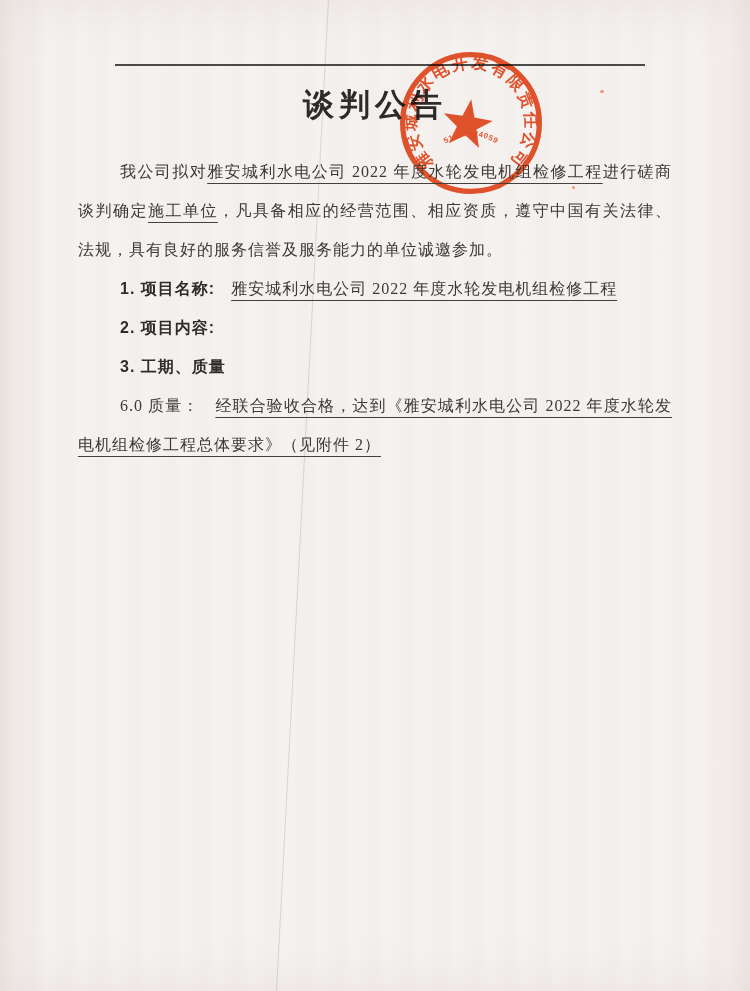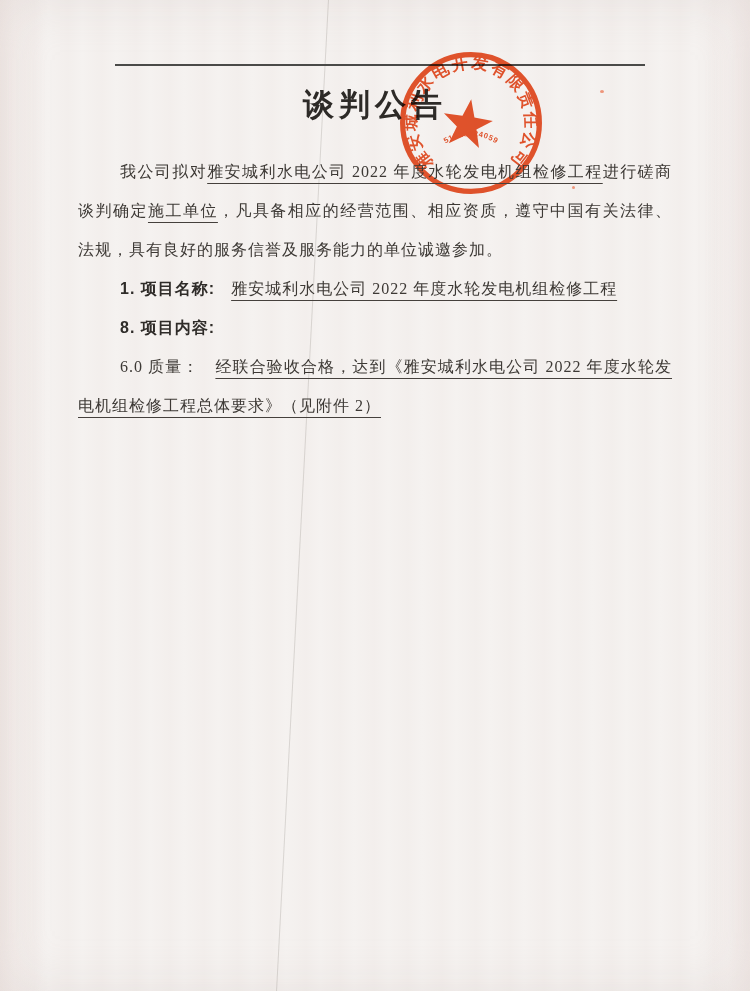--- a/index.html
+++ b/index.html
@@ -85,23 +85,24 @@
       <textPath href="#arcBot" startOffset="50%" text-anchor="middle">51025024059</textPath>
     </text>
   </svg>
 
   <div class="content">
 
     <p class="indent"><span>我公司拟对</span><span class="u">雅安城利水电公司 2022 年度水轮发电机组检修工程</span><span>进行磋商谈判确定</span><span class="u">施工单位</span><span>，凡具备相应的经营范围、相应资质，遵守中国有关法律、法规，具有良好的服务信誉及服务能力的单位诚邀参加。</span></p>
 
     <p class="indent"><span class="hd">1. 项目名称:</span><span class="gap-sm"></span><span class="u">雅安城利水电公司 2022 年度水轮发电机组检修工程</span></p>
 
-    <p class="indent hd">8. 项目内容:</p>
+    <p class="indent hd">2. 项目内容:</p>
 
 
 
+    <p class="indent hd">3. 工期、质量</p>
 
 
     <p class="indent"><span>6.0 质量：</span><span class="gap-sm"></span><span class="u">经联合验收合格，达到《雅安城利水电公司 2022 年度水轮发电机组检修工程总体要求》（见附件 2）</span></p>
 
 
   </div>
 </div>
 
 </body></html>

